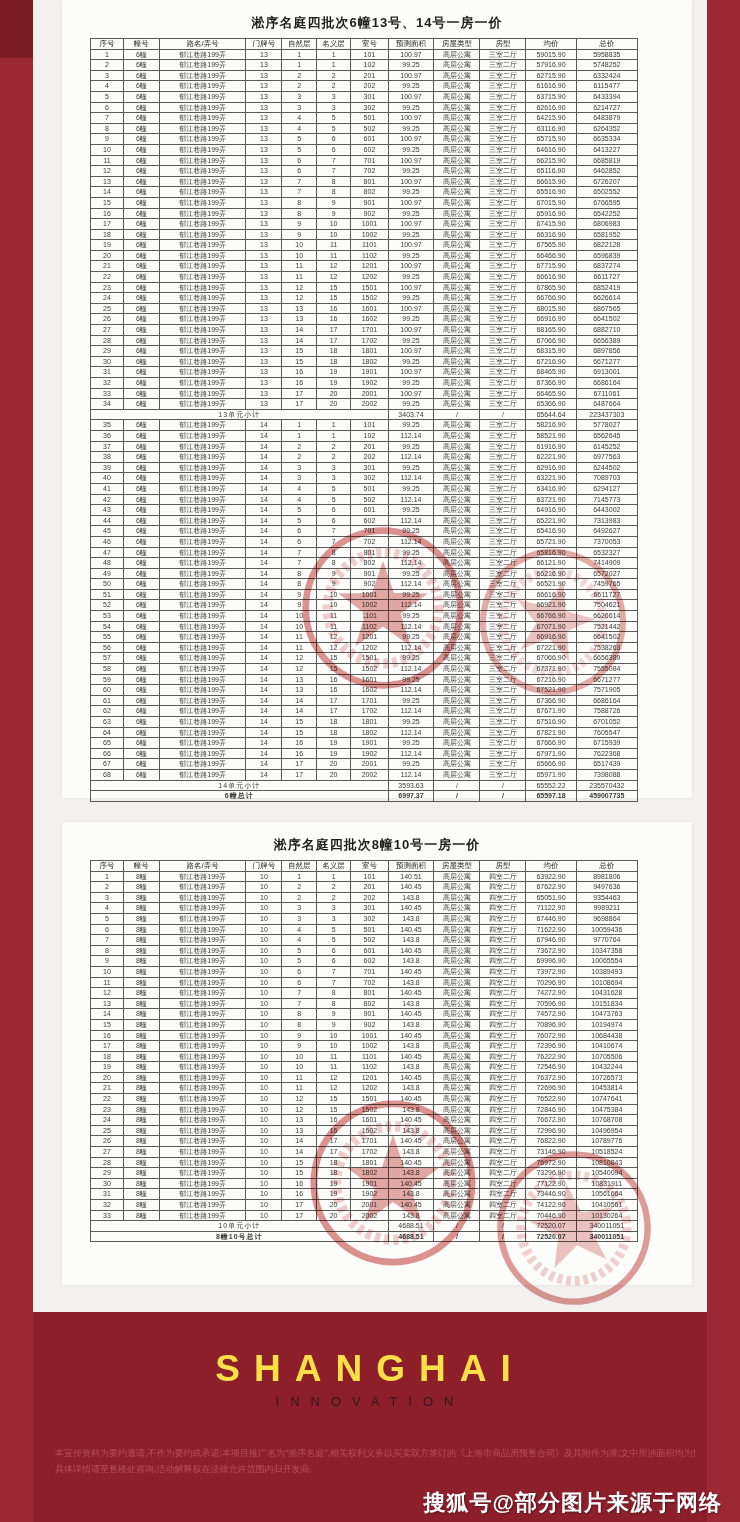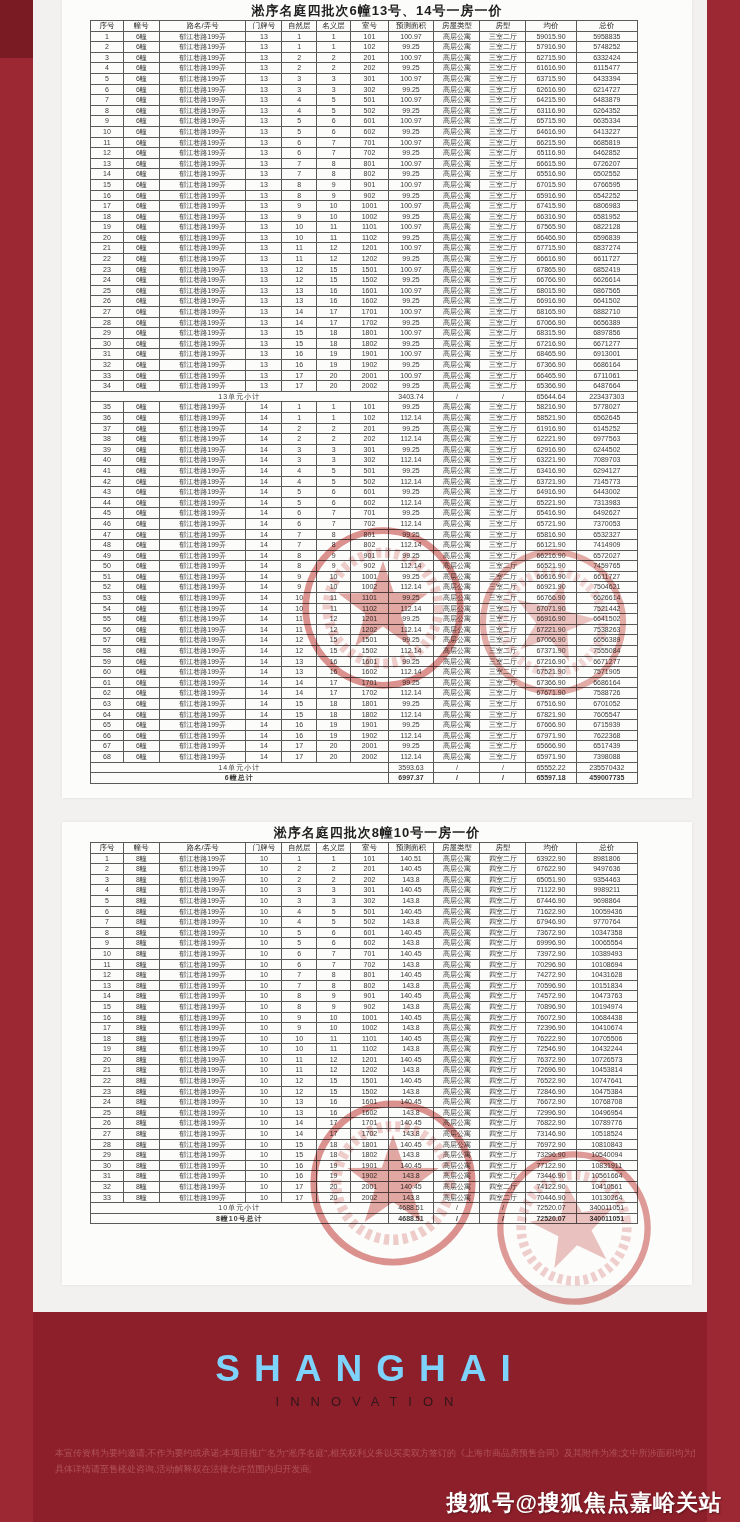--- a/index.html
+++ b/index.html
@@ -18,42 +18,42 @@
     background:#f2f1f0;
   }
   .sheet{
     position:absolute;left:29px;width:630px;background:#fcfcfb;
     box-shadow:0 0 3px rgba(0,0,0,.08);
   }
   .sheet1{top:0;height:798px;}
   .sheet2{top:822px;height:463px;}
   .doc-title{
     text-align:center;font-weight:bold;color:#1d1d1d;
-    font-size:13px;letter-spacing:1px;padding-top:2px;
+    font-size:13px;letter-spacing:1px;padding-top:14px;
   }
   .price-table{
     border-collapse:collapse;table-layout:fixed;
-    width:548px;margin:0 auto 0 28px;
+    width:548px;margin:6px auto 0 28px;
     font-size:7px;color:#3a3a3a;
   }
   .price-table td,.price-table th{
     border:0.5px solid #5a5a5a;
     text-align:center;vertical-align:middle;
     height:9.6px;line-height:9.6px;
     padding:0;overflow:hidden;white-space:nowrap;
     font-weight:normal;
   }
   .price-table th{font-size:7.5px;color:#222;}
   .price-table .sum-label{letter-spacing:1px;}
   
   .stamp{position:absolute;mix-blend-mode:multiply;pointer-events:none;}
   
   .brand{
     position:absolute;left:0;width:740px;text-align:center;
-    color:#7dd3fc;
+    color:#fde047;
   }
   .brand-main{top:1348px;font-size:37px;font-weight:700;letter-spacing:14px;}
   .brand-sub{top:1394px;font-size:13px;font-weight:400;letter-spacing:11px;color:#31161a;}
   .disclaimer{
     position:absolute;left:55px;top:1446px;width:640px;
     font-size:9px;line-height:15.5px;color:rgba(235,170,170,0.36);
     filter:blur(0.5px);text-align:justify;
   }
   .disclaimer .dline{white-space:nowrap;overflow:hidden;}
   .watermark{
@@ -1625,13 +1625,13 @@
 </svg>
 
 <div class="brand brand-main">SHANGHAI</div>
 <div class="brand brand-sub">INNOVATION</div>
 
 <div class="disclaimer">
   <div class="dline">本宣传资料为要约邀请,不作为要约或承诺;本项目推广名为"淞序名庭",相关权利义务以买卖双方签订的《上海市商品房预售合同》及其附件为准;文中所涉面积均为预测面积,最终以实测面积为准。</div>
   <div class="dline" style="width:40%">具体详情请至售楼处咨询,活动解释权在法律允许范围内归开发商所有。</div>
 </div>
 
-<div class="watermark">搜狐号@搜狐焦点嘉峪关站</div>
+<div class="watermark">搜狐号@部分图片来源于网络</div>
 
 </body></html>

